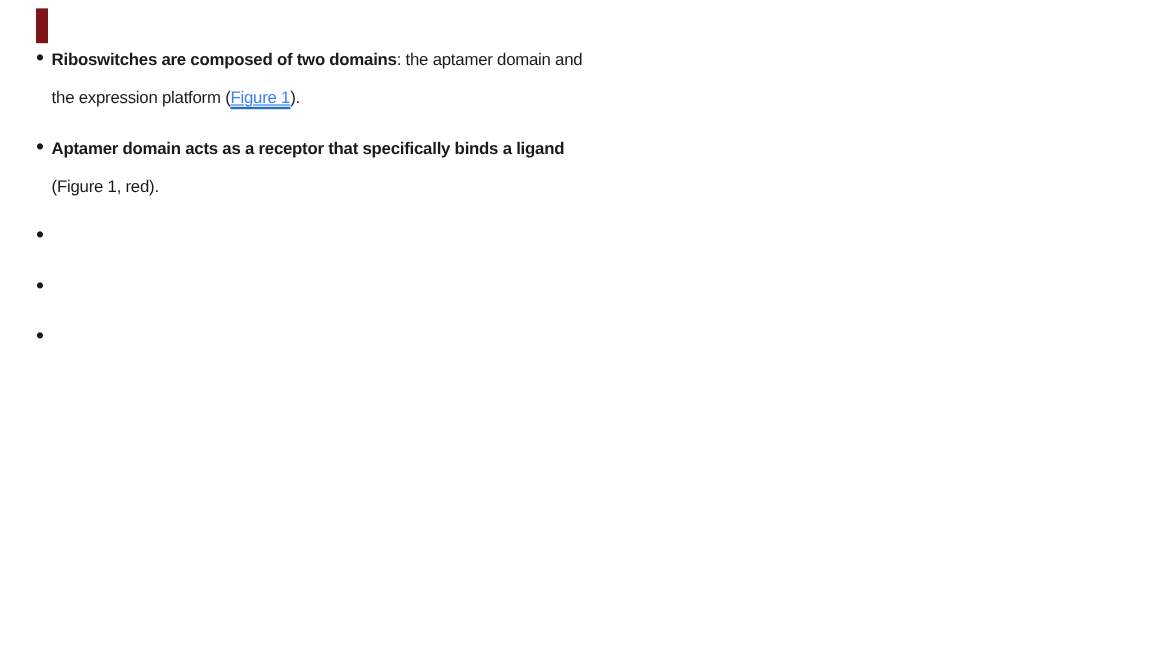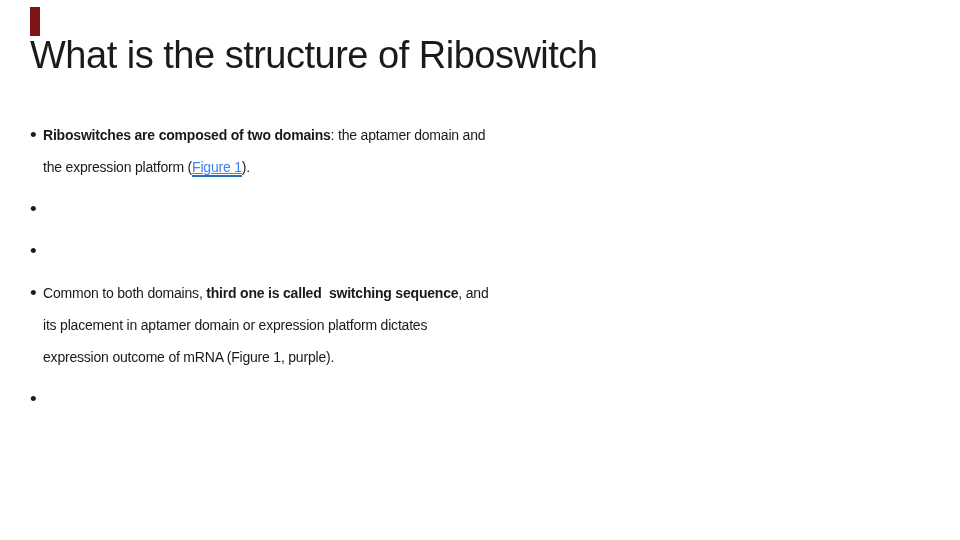--- a/index.html
+++ b/index.html
@@ -58,37 +58,35 @@
     text-decoration: underline;
     border-bottom: 2.5px solid;
     cursor: pointer;
   }
 </style>
 </head>
 <body style="color: rgb(26, 26, 26);">
 
 <div class="slide">
   <div class="accent-bar" style="background: rgb(125, 21, 24);"></div>
-  <h1 class="title">What is the structure of Riboswitch</h1>
   <div class="bullets" id="bullet-list">
       <div class="bullet-row">
         <span class="dot">•</span>
         <span class="btext"><span class="seg-bold">Riboswitches are composed of two domains</span><span class="seg-normal">: the aptamer domain and
 the expression platform (</span><span class="seg-link" style="color: #3b82f6; border-bottom-color: rgb(34, 114, 185);">Figure 1</span><span class="seg-normal">).</span></span>
+      </div>
+      <div class="bullet-row">
+        <span class="dot">•</span>
+        <span class="btext"><span class="seg-bold">Aptamer domain acts as a receptor that specifically binds a ligand</span><span class="seg-normal">
+(Figure 1, red).</span></span>
       </div>
       <div class="bullet-row">
         <span class="dot">•</span>
       </div>
       <div class="bullet-row">
         <span class="dot">•</span>
       </div>
       <div class="bullet-row">
         <span class="dot">•</span>
-        <span class="btext"><span class="seg-normal">Common to both domains, </span><span class="seg-bold">third one is called  switching sequence</span><span class="seg-normal">, and
-its placement in aptamer domain or expression platform dictates
-expression outcome of mRNA (Figure 1, purple).</span></span>
-      </div>
-      <div class="bullet-row">
-        <span class="dot">•</span>
         <span class="btext"></span>
       </div>
     </div>
 </div>
 
 </body></html>

